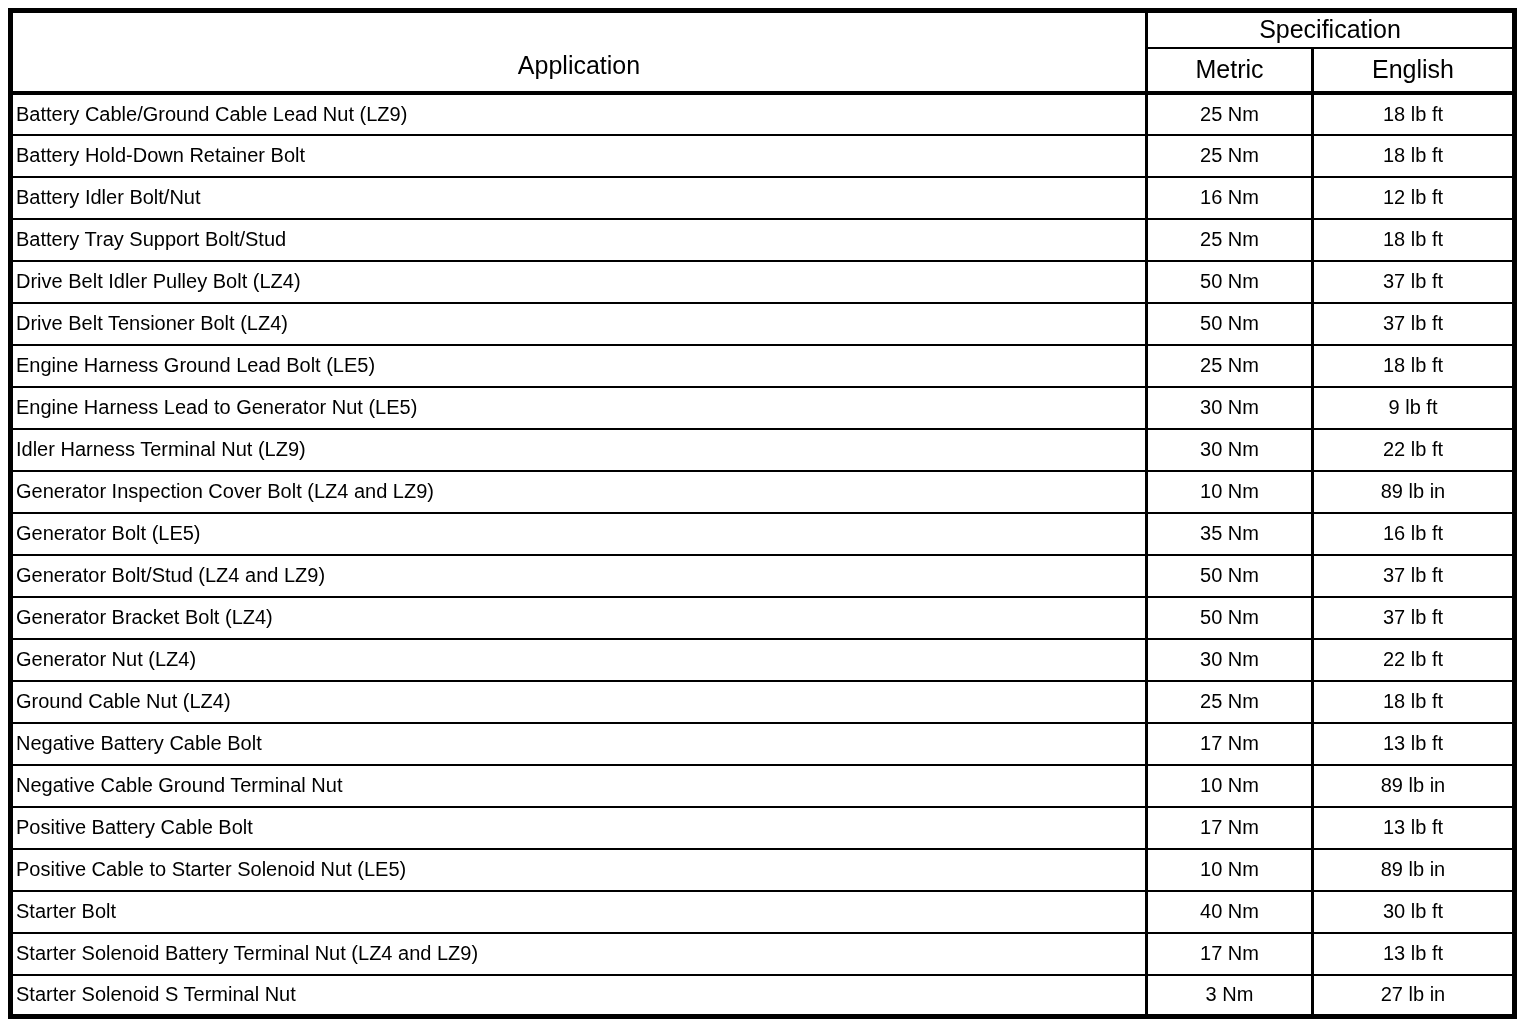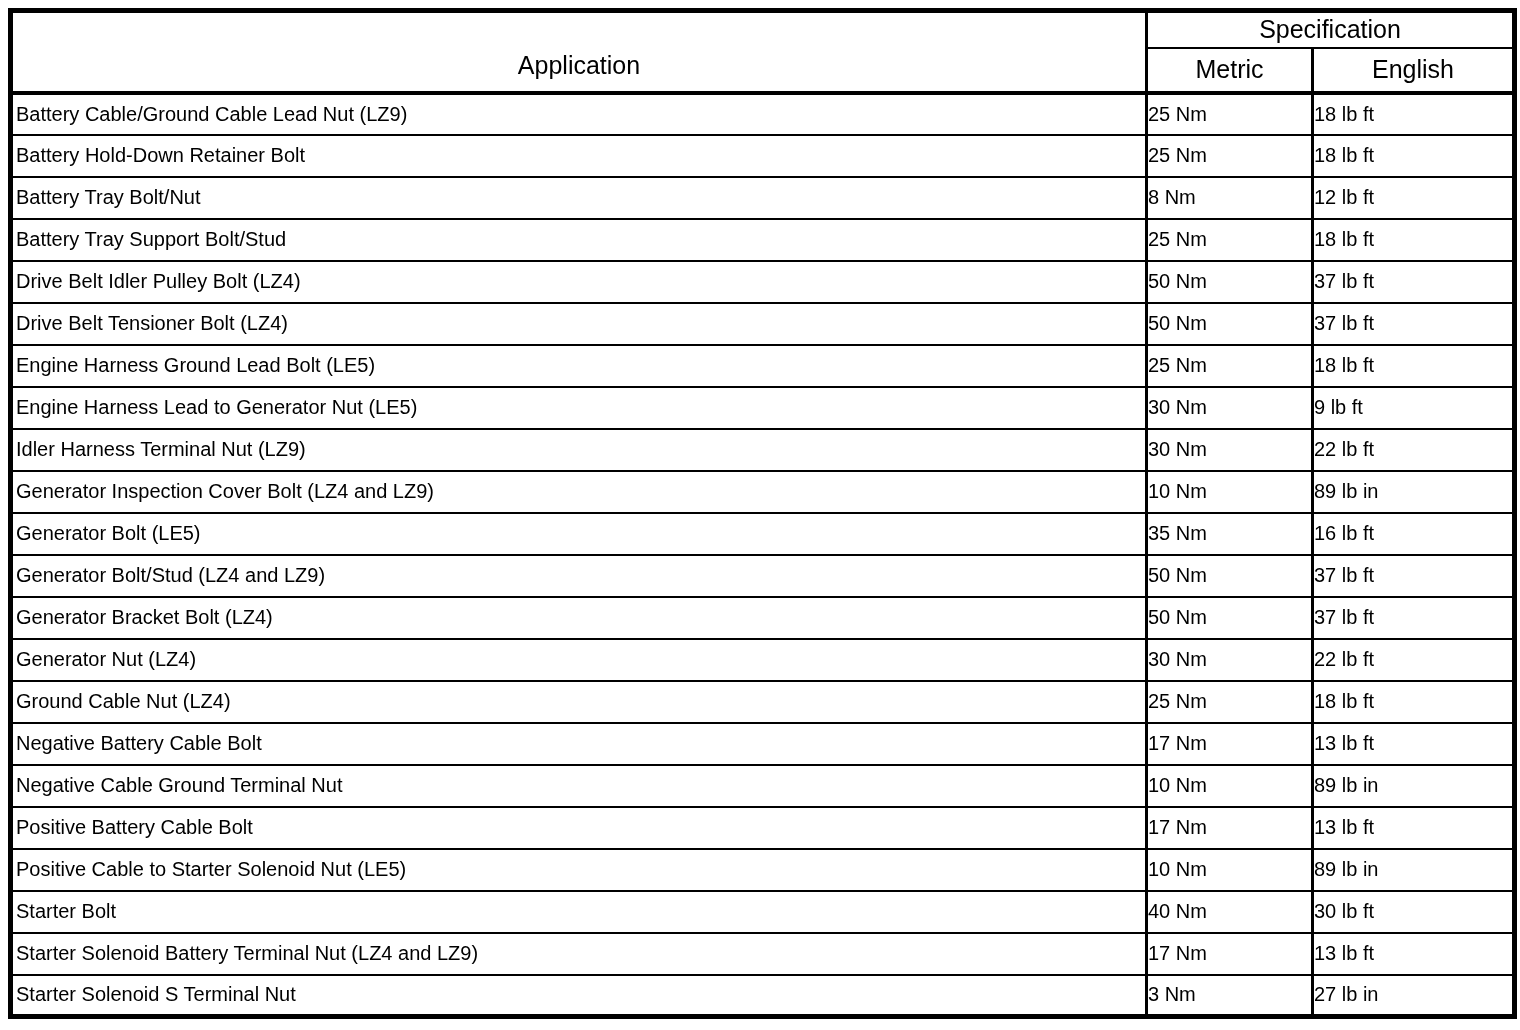--- a/index.html
+++ b/index.html
@@ -56,20 +56,21 @@
   tbody tr { height: 42px; }
   tbody td {
     font-size: 20px;
     vertical-align: middle;
   }
   td.app-cell {
     text-align: left;
     padding-left: 3px;
   }
   td.val-cell {
+    text-align: center;
   }
 </style>
 </head>
 <body>
 
 <div class="page">
   <table class="spec-table">
     <colgroup>
       <col style="width:1136px">
       <col style="width:166px">
@@ -91,22 +92,22 @@
         <td class="app-cell">Battery Cable/Ground Cable Lead Nut (LZ9)</td>
         <td class="val-cell col-metric">25 Nm</td>
         <td class="val-cell">18 lb ft</td>
       </tr>
         <tr>
         <td class="app-cell">Battery Hold-Down Retainer Bolt</td>
         <td class="val-cell col-metric">25 Nm</td>
         <td class="val-cell">18 lb ft</td>
       </tr>
         <tr>
-        <td class="app-cell">Battery Tray Bolt/Nut</td>
-        <td class="val-cell col-metric">8 Nm</td>
+        <td class="app-cell">Battery Idler Bolt/Nut</td>
+        <td class="val-cell col-metric">16 Nm</td>
         <td class="val-cell">12 lb ft</td>
       </tr>
         <tr>
         <td class="app-cell">Battery Tray Support Bolt/Stud</td>
         <td class="val-cell col-metric">25 Nm</td>
         <td class="val-cell">18 lb ft</td>
       </tr>
         <tr>
         <td class="app-cell">Drive Belt Idler Pulley Bolt (LZ4)</td>
         <td class="val-cell col-metric">50 Nm</td>

